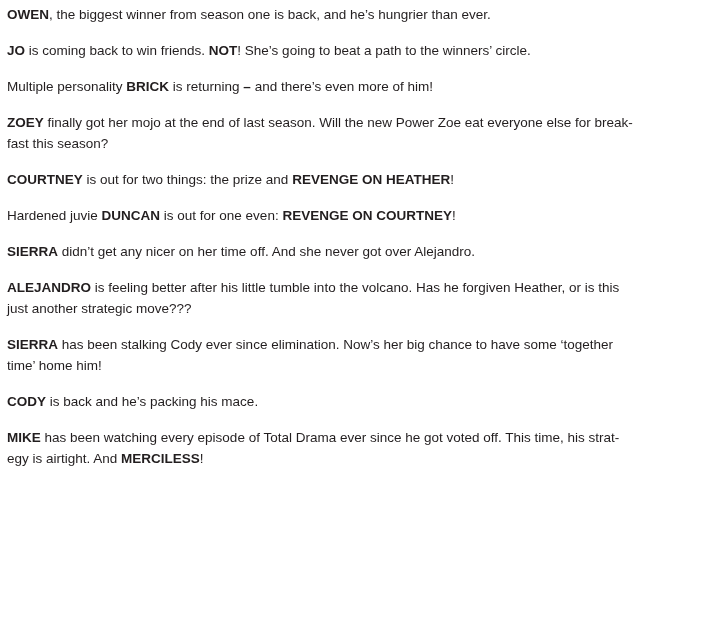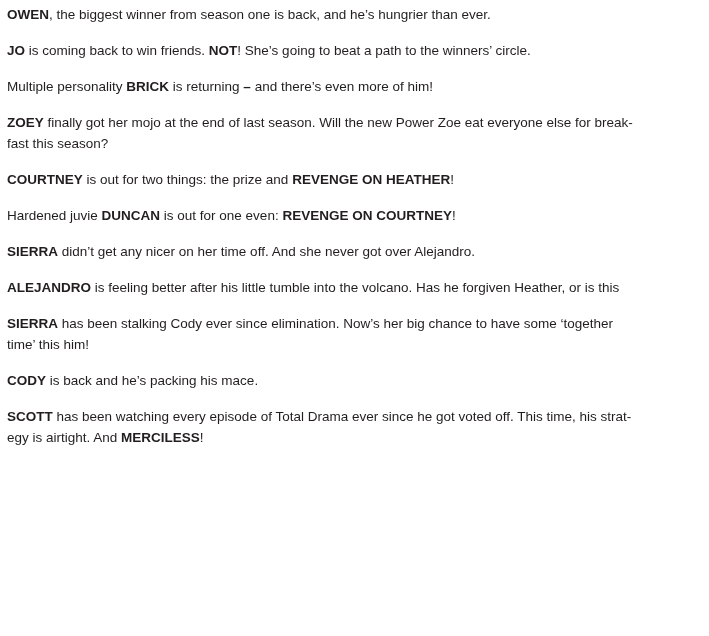--- a/index.html
+++ b/index.html
@@ -31,18 +31,18 @@
 
 <div class="page">
   <div>
       <p class="blurb"><span class="b">OWEN</span><span>, the biggest winner from season one is back, and he’s hungrier than ever.</span></p>
       <p class="blurb"><span class="b">JO</span><span> is coming back to win friends. </span><span class="b">NOT</span><span>! She’s going to beat a path to the winners’ circle.</span></p>
       <p class="blurb"><span>Multiple personality </span><span class="b">BRICK</span><span> is returning </span><span class="b">–</span><span> and there’s even more of him!</span></p>
       <p class="blurb"><span class="b">ZOEY</span><span> finally got her mojo at the end of last season. Will the new Power Zoe eat everyone else for break-</span><br><span>fast this season?</span></p>
       <p class="blurb"><span class="b">COURTNEY</span><span> is out for two things: the prize and </span><span class="b">REVENGE ON HEATHER</span><span>!</span></p>
       <p class="blurb"><span>Hardened juvie </span><span class="b">DUNCAN</span><span> is out for one even: </span><span class="b">REVENGE ON COURTNEY</span><span>!</span></p>
       <p class="blurb"><span class="b">SIERRA</span><span> didn’t get any nicer on her time off. And she never got over Alejandro.</span></p>
-      <p class="blurb"><span class="b">ALEJANDRO</span><span> is feeling better after his little tumble into the volcano. Has he forgiven Heather, or is this</span><br></p>
-      <p class="blurb"><span class="b">SIERRA</span><span> has been stalking Cody ever since elimination. Now’s her big chance to have some ‘together</span><br><span>time’ this him!</span></p>
+      <p class="blurb"><span class="b">ALEJANDRO</span><span> is feeling better after his little tumble into the volcano. Has he forgiven Heather, or is this</span><br><span>just another strategic move???</span></p>
+      <p class="blurb"><span class="b">SIERRA</span><span> has been stalking Cody ever since elimination. Now’s her big chance to have some ‘together</span><br><span>time’ home him!</span></p>
       <p class="blurb"><span class="b">CODY</span><span> is back and he’s packing his mace.</span></p>
-      <p class="blurb"><span class="b">SCOTT</span><span> has been watching every episode of Total Drama ever since he got voted off. This time, his strat-</span><br><span>egy is airtight. And </span><span class="b">MERCILESS</span><span>!</span></p>
+      <p class="blurb"><span class="b">MIKE</span><span> has been watching every episode of Total Drama ever since he got voted off. This time, his strat-</span><br><span>egy is airtight. And </span><span class="b">MERCILESS</span><span>!</span></p>
     </div>
 </div>
 
 </body></html>

